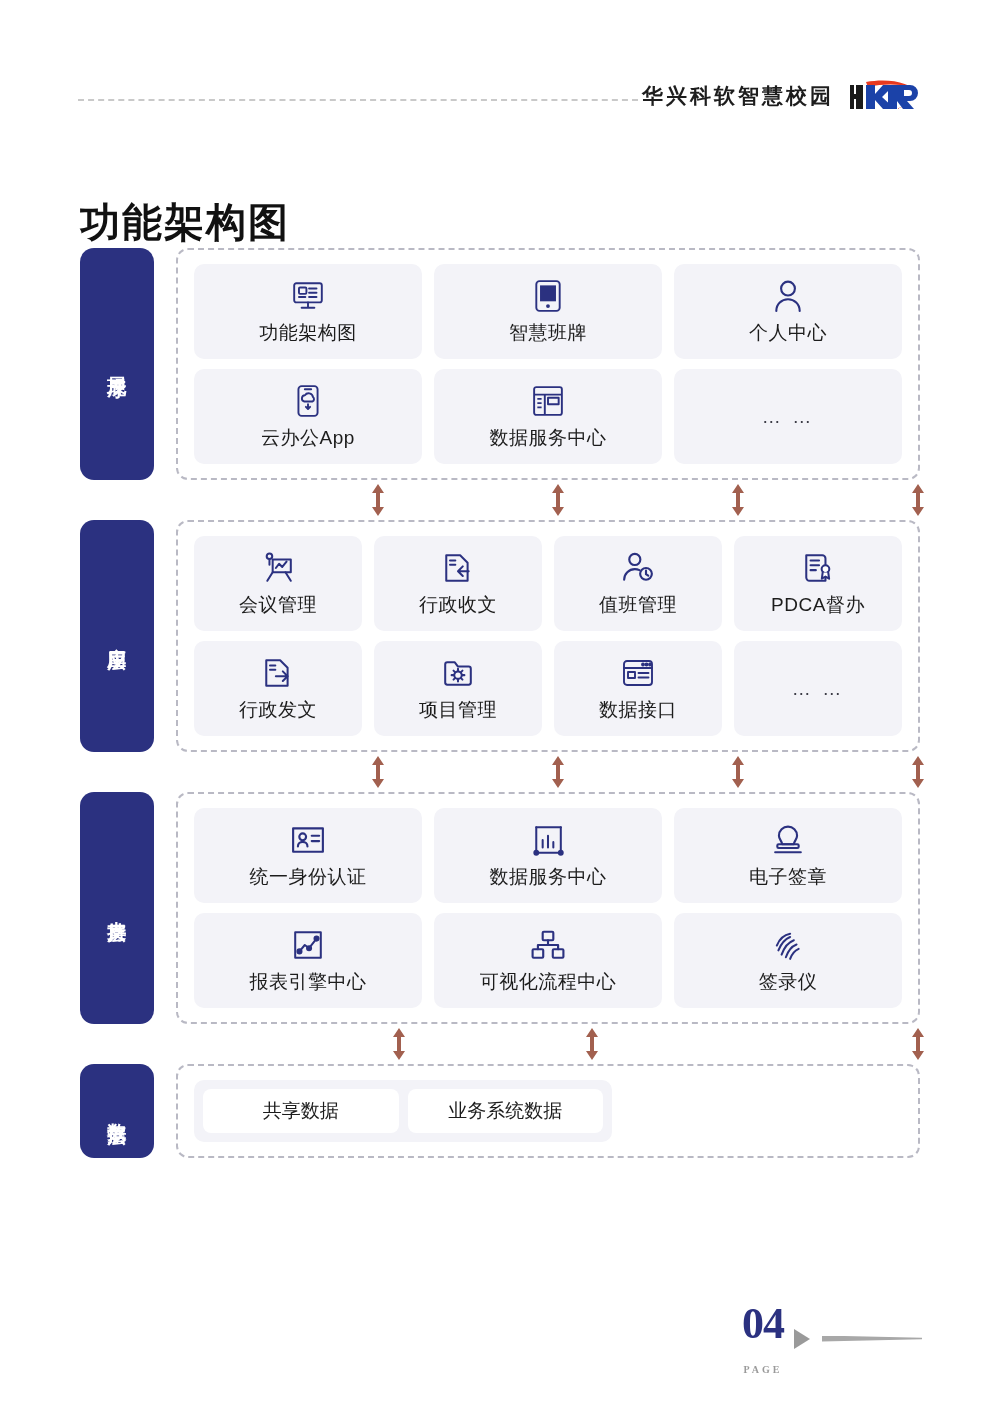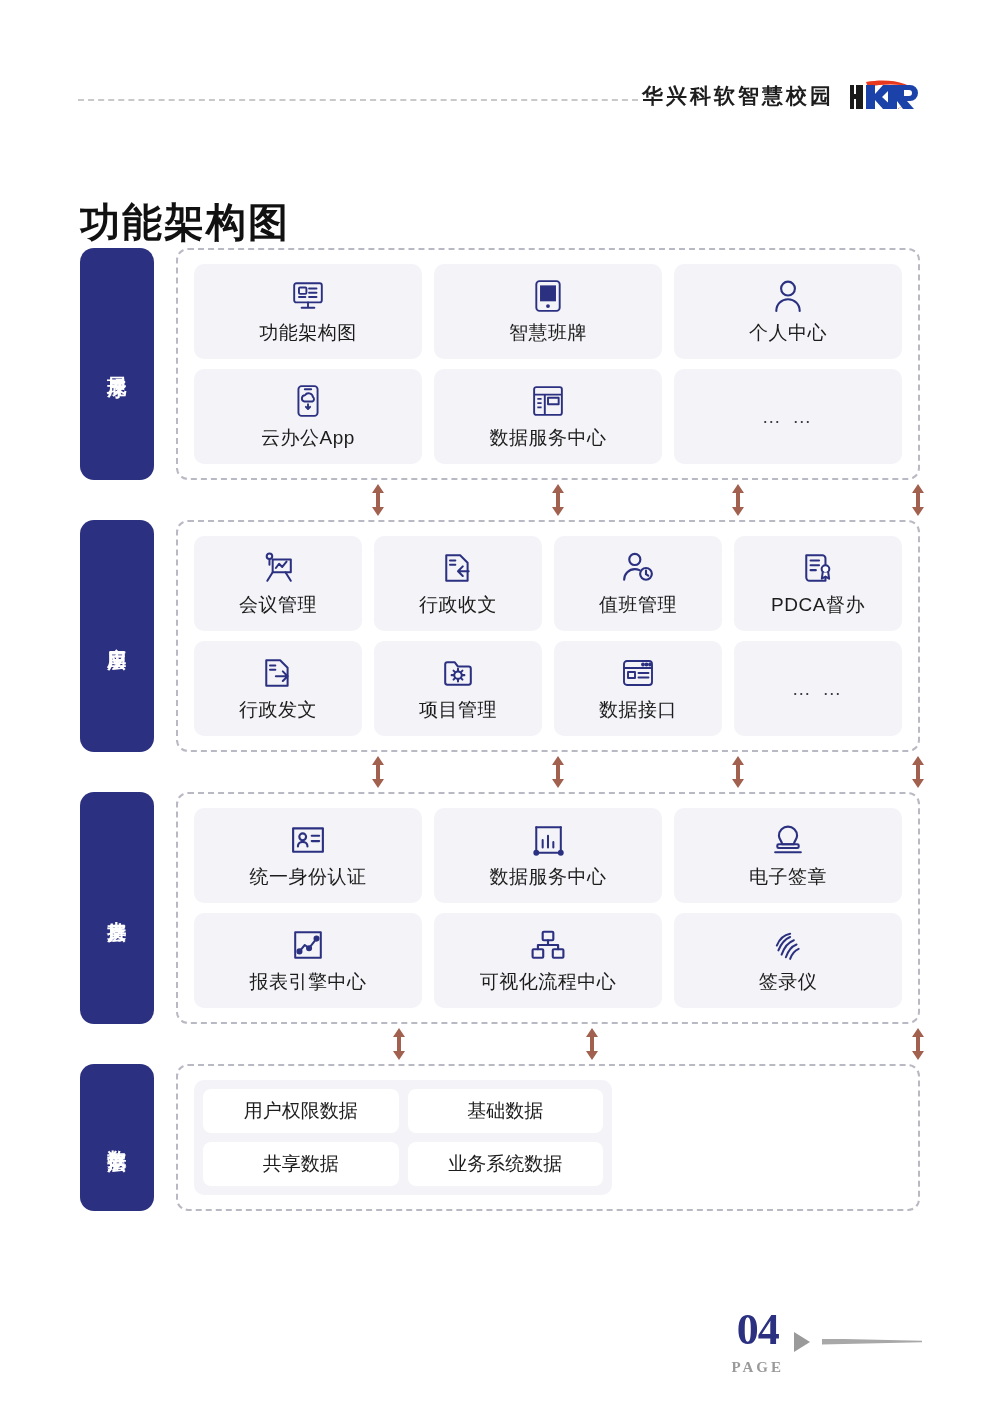--- a/index.html
+++ b/index.html
@@ -233,26 +233,26 @@
     line-height: 1;
   }
   .footer-num {
     font-size: 44px;
     font-weight: bold;
     color: #2b3180;
     font-family: "Liberation Serif", "DejaVu Serif", serif;
     letter-spacing: -1px;
   }
   .footer-page {
-    font-size: 15px;
+    font-size: 10px;
     letter-spacing: 3px;
     color: #9a9a9a;
     font-family: "Liberation Serif", "DejaVu Serif", serif;
     font-weight: bold;
-    margin-top: 8px;
+    margin-top: 19px;
   }
   .footer-rule {
     width: 100px;
     height: 6px;
     background: #a8a8a8;
     clip-path: polygon(0 0, 100% 38%, 100% 62%, 0 100%);
   }
   svg { display: block; }
 </style>
 </head>
@@ -579,24 +579,20 @@
           <polygon points="8,0 14,9 10,9 10,23 14,23 8,32 2,23 6,23 6,9 2,9" fill="#a2604f"></polygon>
         </svg>
     </span>
   </div>
 
   <div class="layer">
     <div class="layer-label">数据层</div>
     <div class="data-body">
       <div class="data-pill-box">
         <div class="pill-row">
-          <div class="pill">用户权限数据</div>
-          <div class="pill">基础数据</div>
-        </div>
-        <div class="pill-row">
           <div class="pill">共享数据</div>
           <div class="pill">业务系统数据</div>
         </div>
       </div>
     </div>
   </div>
 </div>
 
 <div class="footer">
   <div class="footer-num-wrap">

